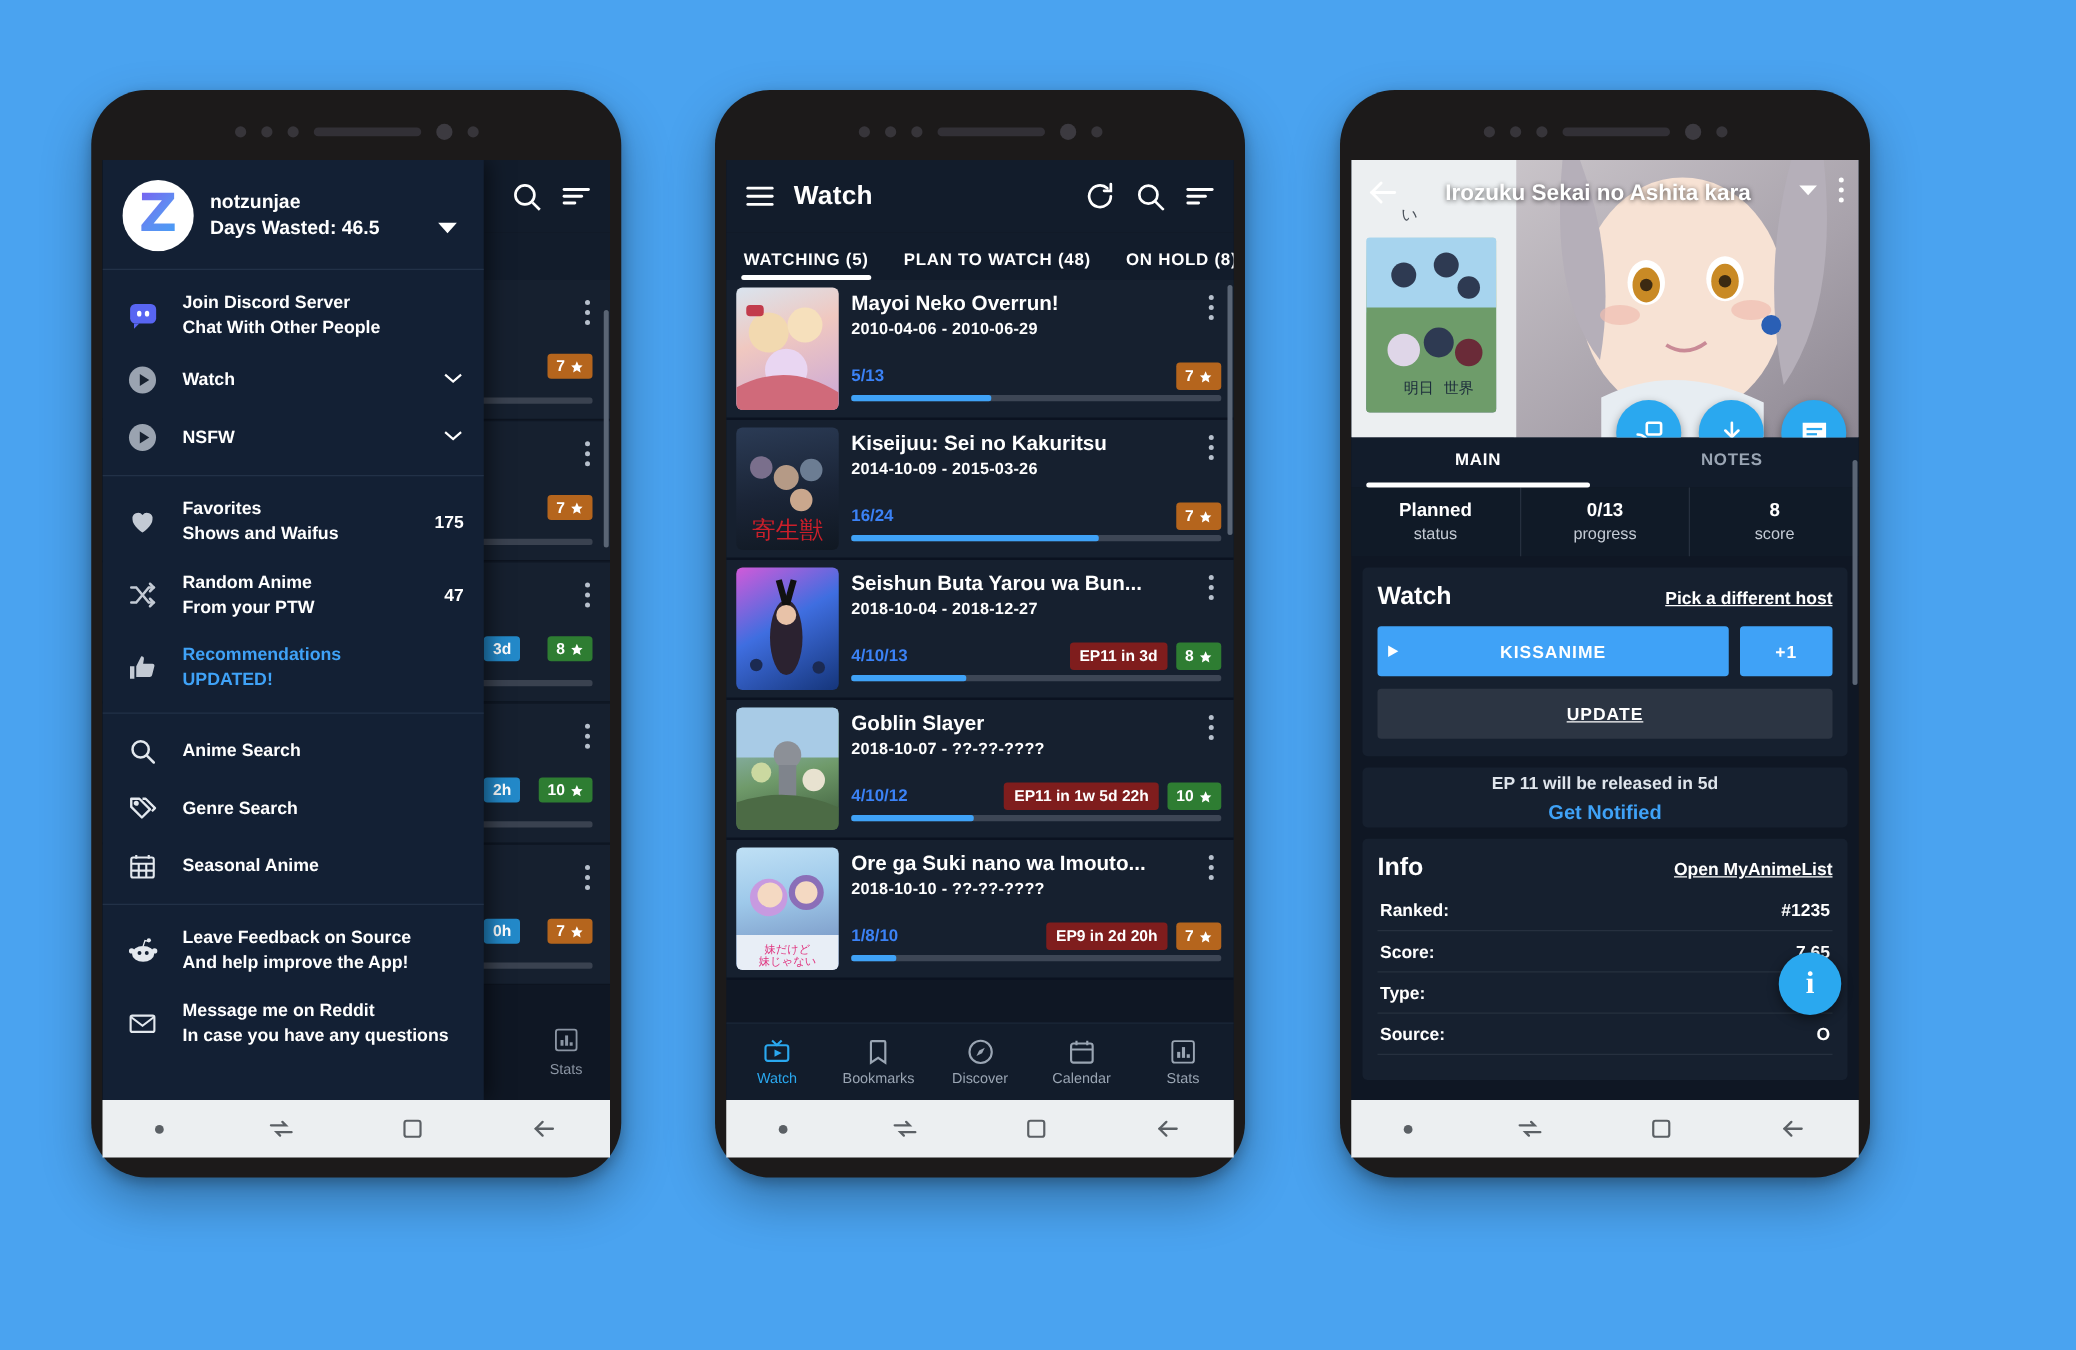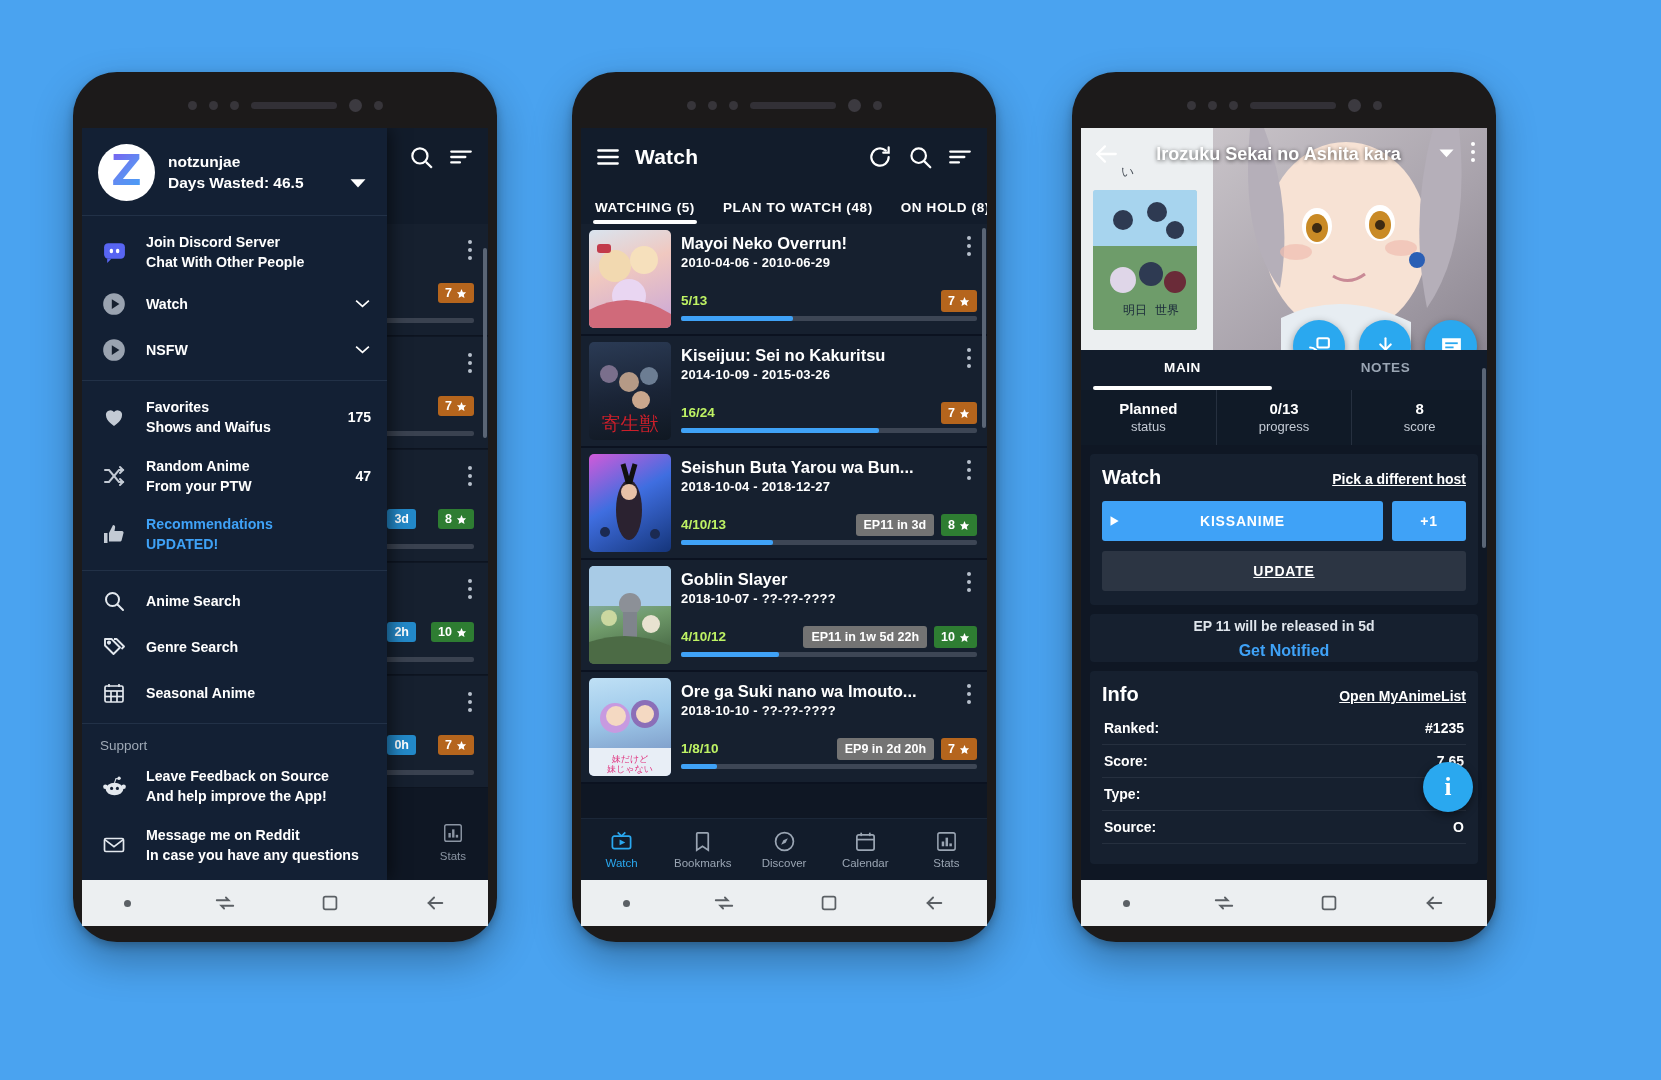--- a/index.html
+++ b/index.html
@@ -132,26 +132,26 @@
     background: #16202f; border-bottom: 2px solid #0b1220; position: relative;
     height: 112px;
   }
   .thumb { width: 82px; height: 98px; border-radius: 5px; flex: none; overflow: hidden; position: relative; }
   .row-body { flex: 1; min-width: 0; position: relative; padding-top: 4px; }
   .row-title {
     color: #fff; font-size: 16.5px; font-weight: bold; white-space: nowrap;
     overflow: hidden; text-overflow: ellipsis; padding-right: 26px;
   }
   .row-dates { color: #fff; font-size: 13px; font-weight: bold; margin-top: 2px; letter-spacing: .2px; }
-  .row-prog { color: #bef264; font-size: 13.5px; font-weight: bold; position: absolute; bottom: 18px; left: 0; }
+  .row-prog { color: #3b82f6; font-size: 13.5px; font-weight: bold; position: absolute; bottom: 18px; left: 0; }
   .bar { position: absolute; left: 0; right: 2px; bottom: 5px; height: 5px; background: #3d4655; border-radius: 2px; }
   .bar span { display: block; height: 100%; background: #3fa2f7; border-radius: 2px; }
   .row .kebab { position: absolute; right: 8px; top: 6px; }
   .badges { position: absolute; right: 2px; bottom: 14px; display: flex; gap: 7px; align-items: center; }
-  .badge-ep { background: #737373; color: #fff; font-size: 12.5px; font-weight: bold; border-radius: 3px; padding: 4px 8px; }
+  .badge-ep { background: #7f1d1d; color: #fff; font-size: 12.5px; font-weight: bold; border-radius: 3px; padding: 4px 8px; }
   .badge-score { color: #fff; font-size: 12.5px; font-weight: bold; border-radius: 3px; padding: 4px 7px; display: flex; gap: 4px; align-items: center; }
 
   .bottomnav {
     position: absolute; left: 0; right: 0; bottom: 0; height: 62px;
     background: #121c2b; display: flex; align-items: center;
     border-top: 1px solid #1b2738;
   }
   .bn-item { flex: 1; display: flex; flex-direction: column; align-items: center; gap: 4px; color: #9aa5b3; }
   .bn-item .bl { font-size: 11.5px; }
   .bn-item.active { color: #2aa8ef; }
@@ -483,21 +483,20 @@
                   <line x1="3" y1="15.5" x2="21" y2="15.5"></line>
                   <line x1="7" y1="3" x2="7" y2="6"></line>
                   <line x1="17" y1="3" x2="17" y2="6"></line>
                 </svg>
             </span>
             <span class="lbl">Seasonal Anime</span>
           </div>
         </div>
 
         <div class="dsec">
-          <div class="dhdr">Support</div>
           <div class="ditem">
             <span class="licon">
               <svg width="25" height="25" viewBox="0 0 24 24" fill="#e3e8ee">
                   <ellipse cx="12" cy="14.5" rx="8.5" ry="6"></ellipse>
                   <circle cx="3.2" cy="12.2" r="2.1"></circle>
                   <circle cx="20.8" cy="12.2" r="2.1"></circle>
                   <circle cx="16.4" cy="4.1" r="1.6"></circle>
                   <path d="M12 8.6 L13.4 4.3 L16.4 4.9" stroke="#e3e8ee" stroke-width="1" fill="none"></path>
                   <circle cx="9.2" cy="13.8" r="1.5" fill="#132034"></circle>
                   <circle cx="14.8" cy="13.8" r="1.5" fill="#132034"></circle>

